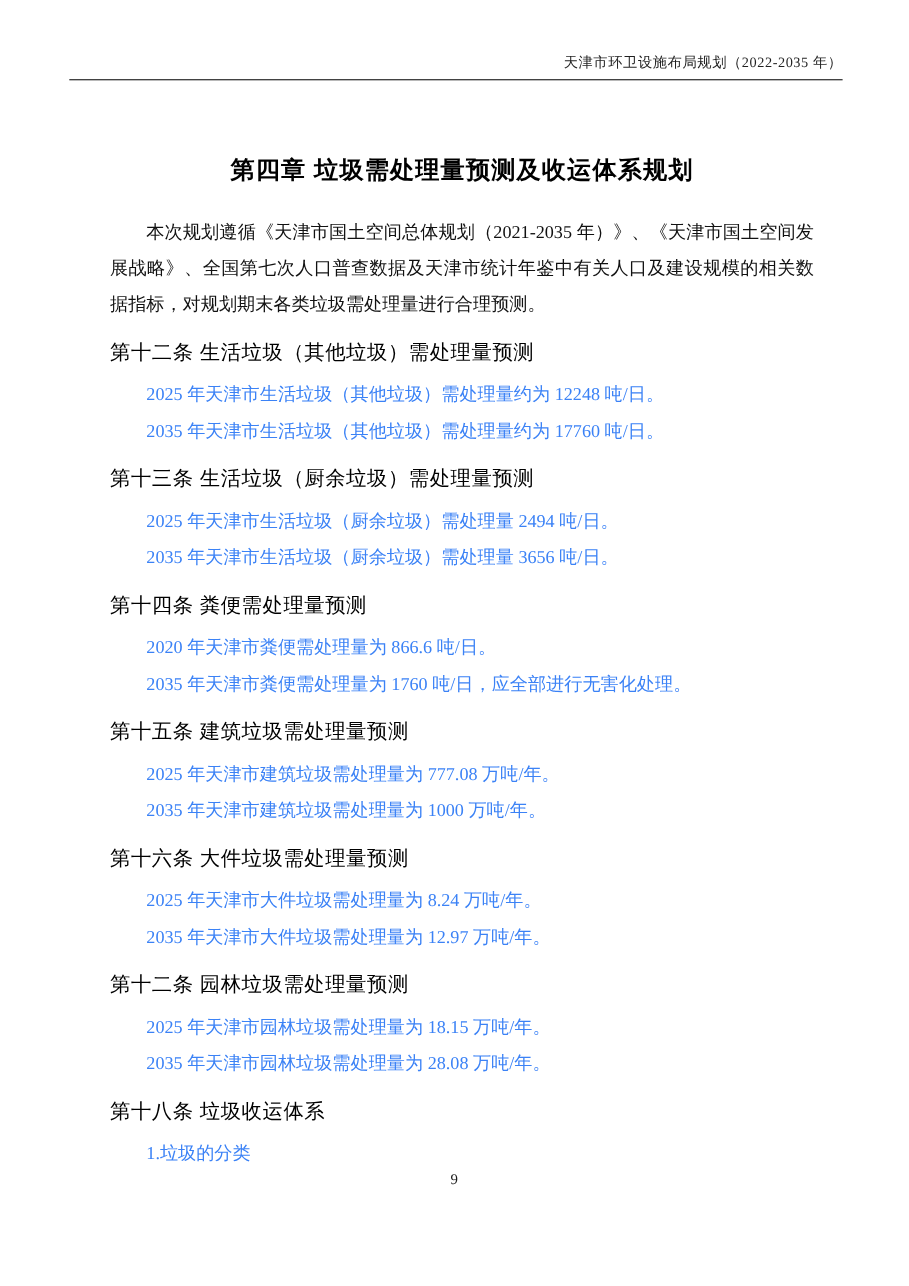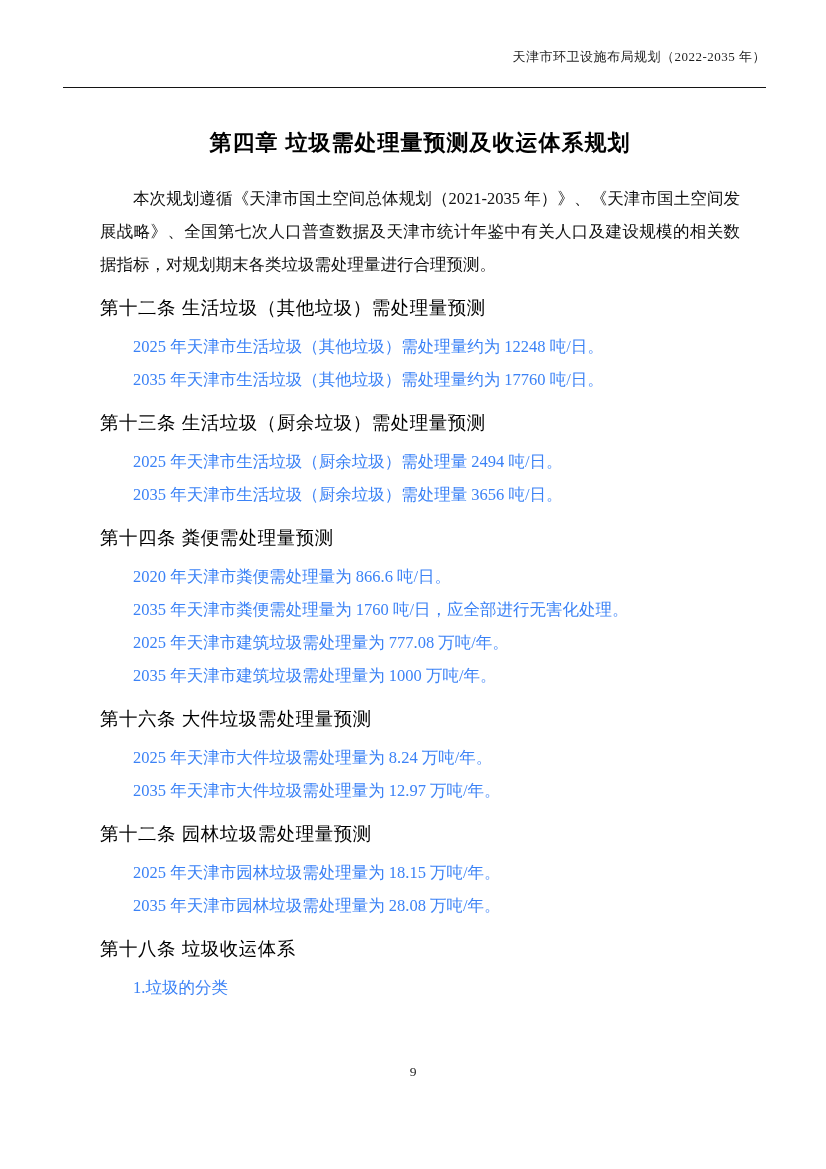--- a/index.html
+++ b/index.html
@@ -18,28 +18,28 @@
     background: #ffffff;
   }
   .doc-header {
     position: absolute;
     left: 63px;
     top: 48px;
     width: 703px;
     text-align: right;
     font-size: 13px;
     letter-spacing: 0.5px;
-    padding-bottom: 21px;
+    padding-bottom: 6px;
     border-bottom: 1.6px solid #141414;
     color: #1f1f1f;
   }
   .doc-main {
     position: absolute;
     left: 100px;
-    top: 128px;
+    top: 140px;
     width: 640px;
   }
   .chapter-title {
     font-family: "Liberation Sans", "DejaVu Sans", sans-serif;
     font-weight: 700;
     font-size: 22px;
     line-height: 30px;
     text-align: center;
     margin: 0 0 24px 0;
     color: #000;
@@ -108,20 +108,21 @@
       <p>2035 年天津市生活垃圾（厨余垃圾）需处理量 3656 吨/日。</p>
     </section>
 
     <section class="section">
       <h2 class="section-heading">第十四条 粪便需处理量预测</h2>
       <p>2020 年天津市粪便需处理量为 866.6 吨/日。</p>
       <p>2035 年天津市粪便需处理量为 1760 吨/日，应全部进行无害化处理。</p>
     </section>
 
     <section class="section">
+      <h2 class="section-heading">第十五条 建筑垃圾需处理量预测</h2>
       <p>2025 年天津市建筑垃圾需处理量为 777.08 万吨/年。</p>
       <p>2035 年天津市建筑垃圾需处理量为 1000 万吨/年。</p>
     </section>
 
     <section class="section">
       <h2 class="section-heading">第十六条 大件垃圾需处理量预测</h2>
       <p>2025 年天津市大件垃圾需处理量为 8.24 万吨/年。</p>
       <p>2035 年天津市大件垃圾需处理量为 12.97 万吨/年。</p>
     </section>
 

